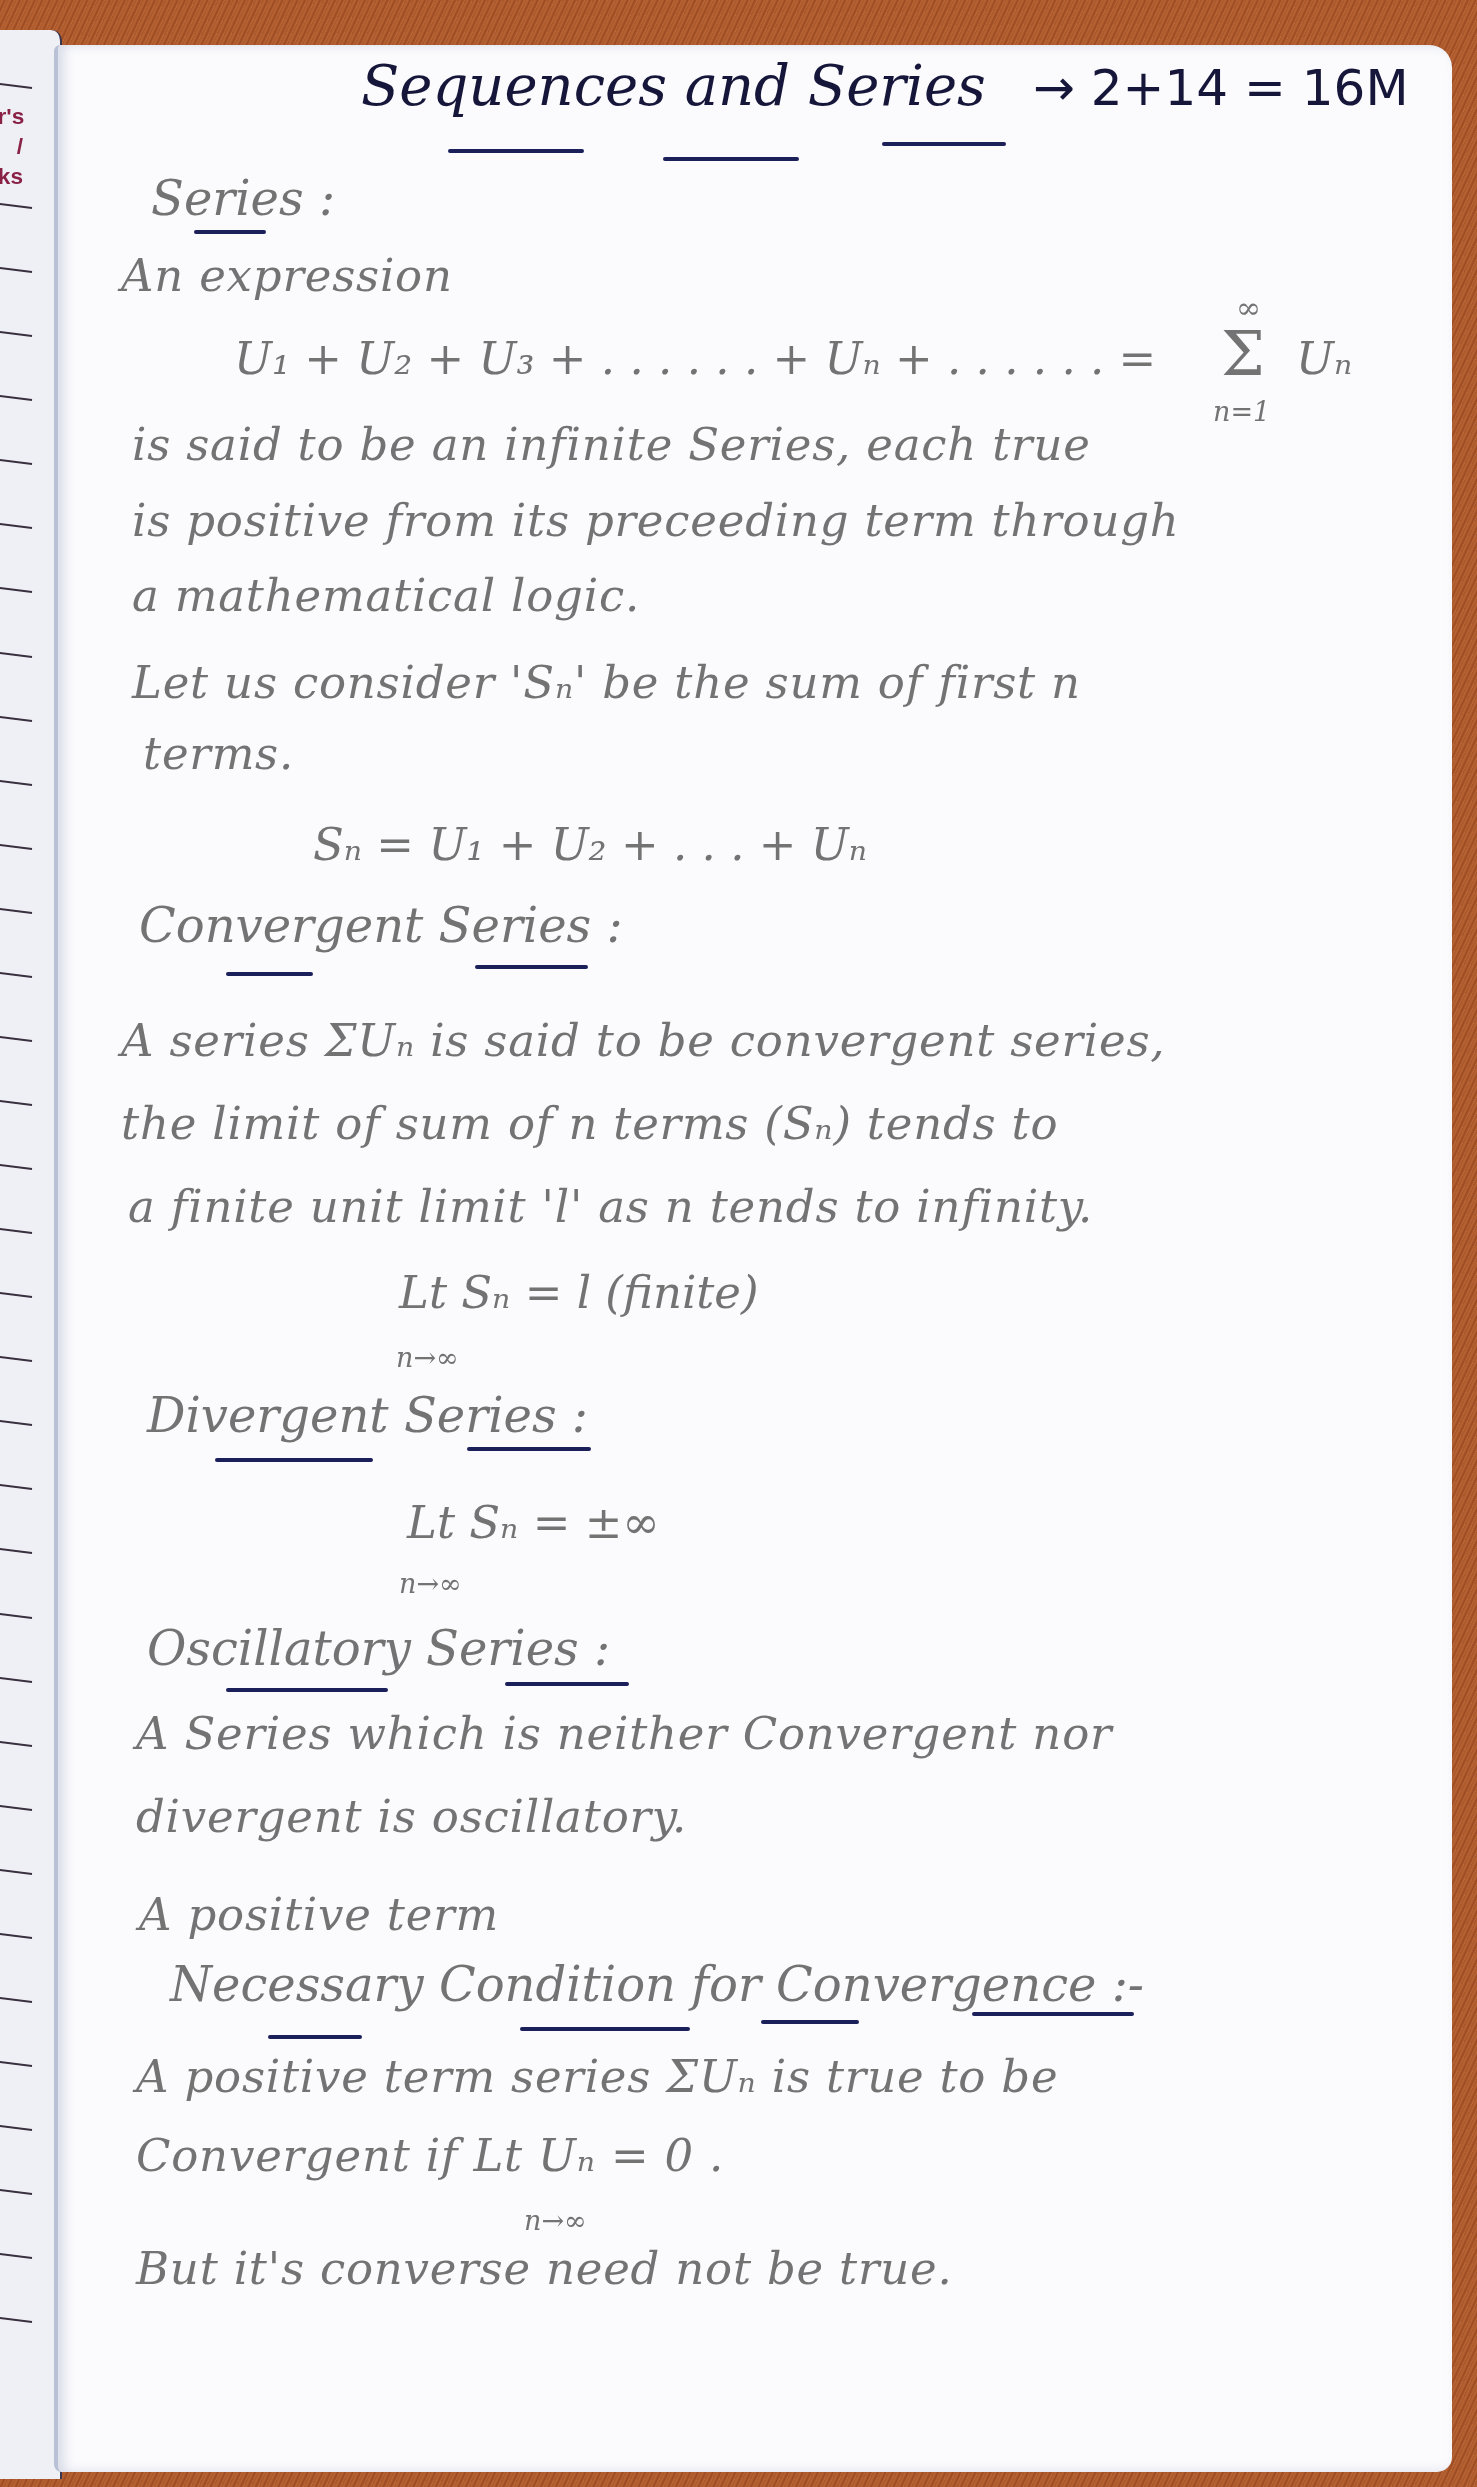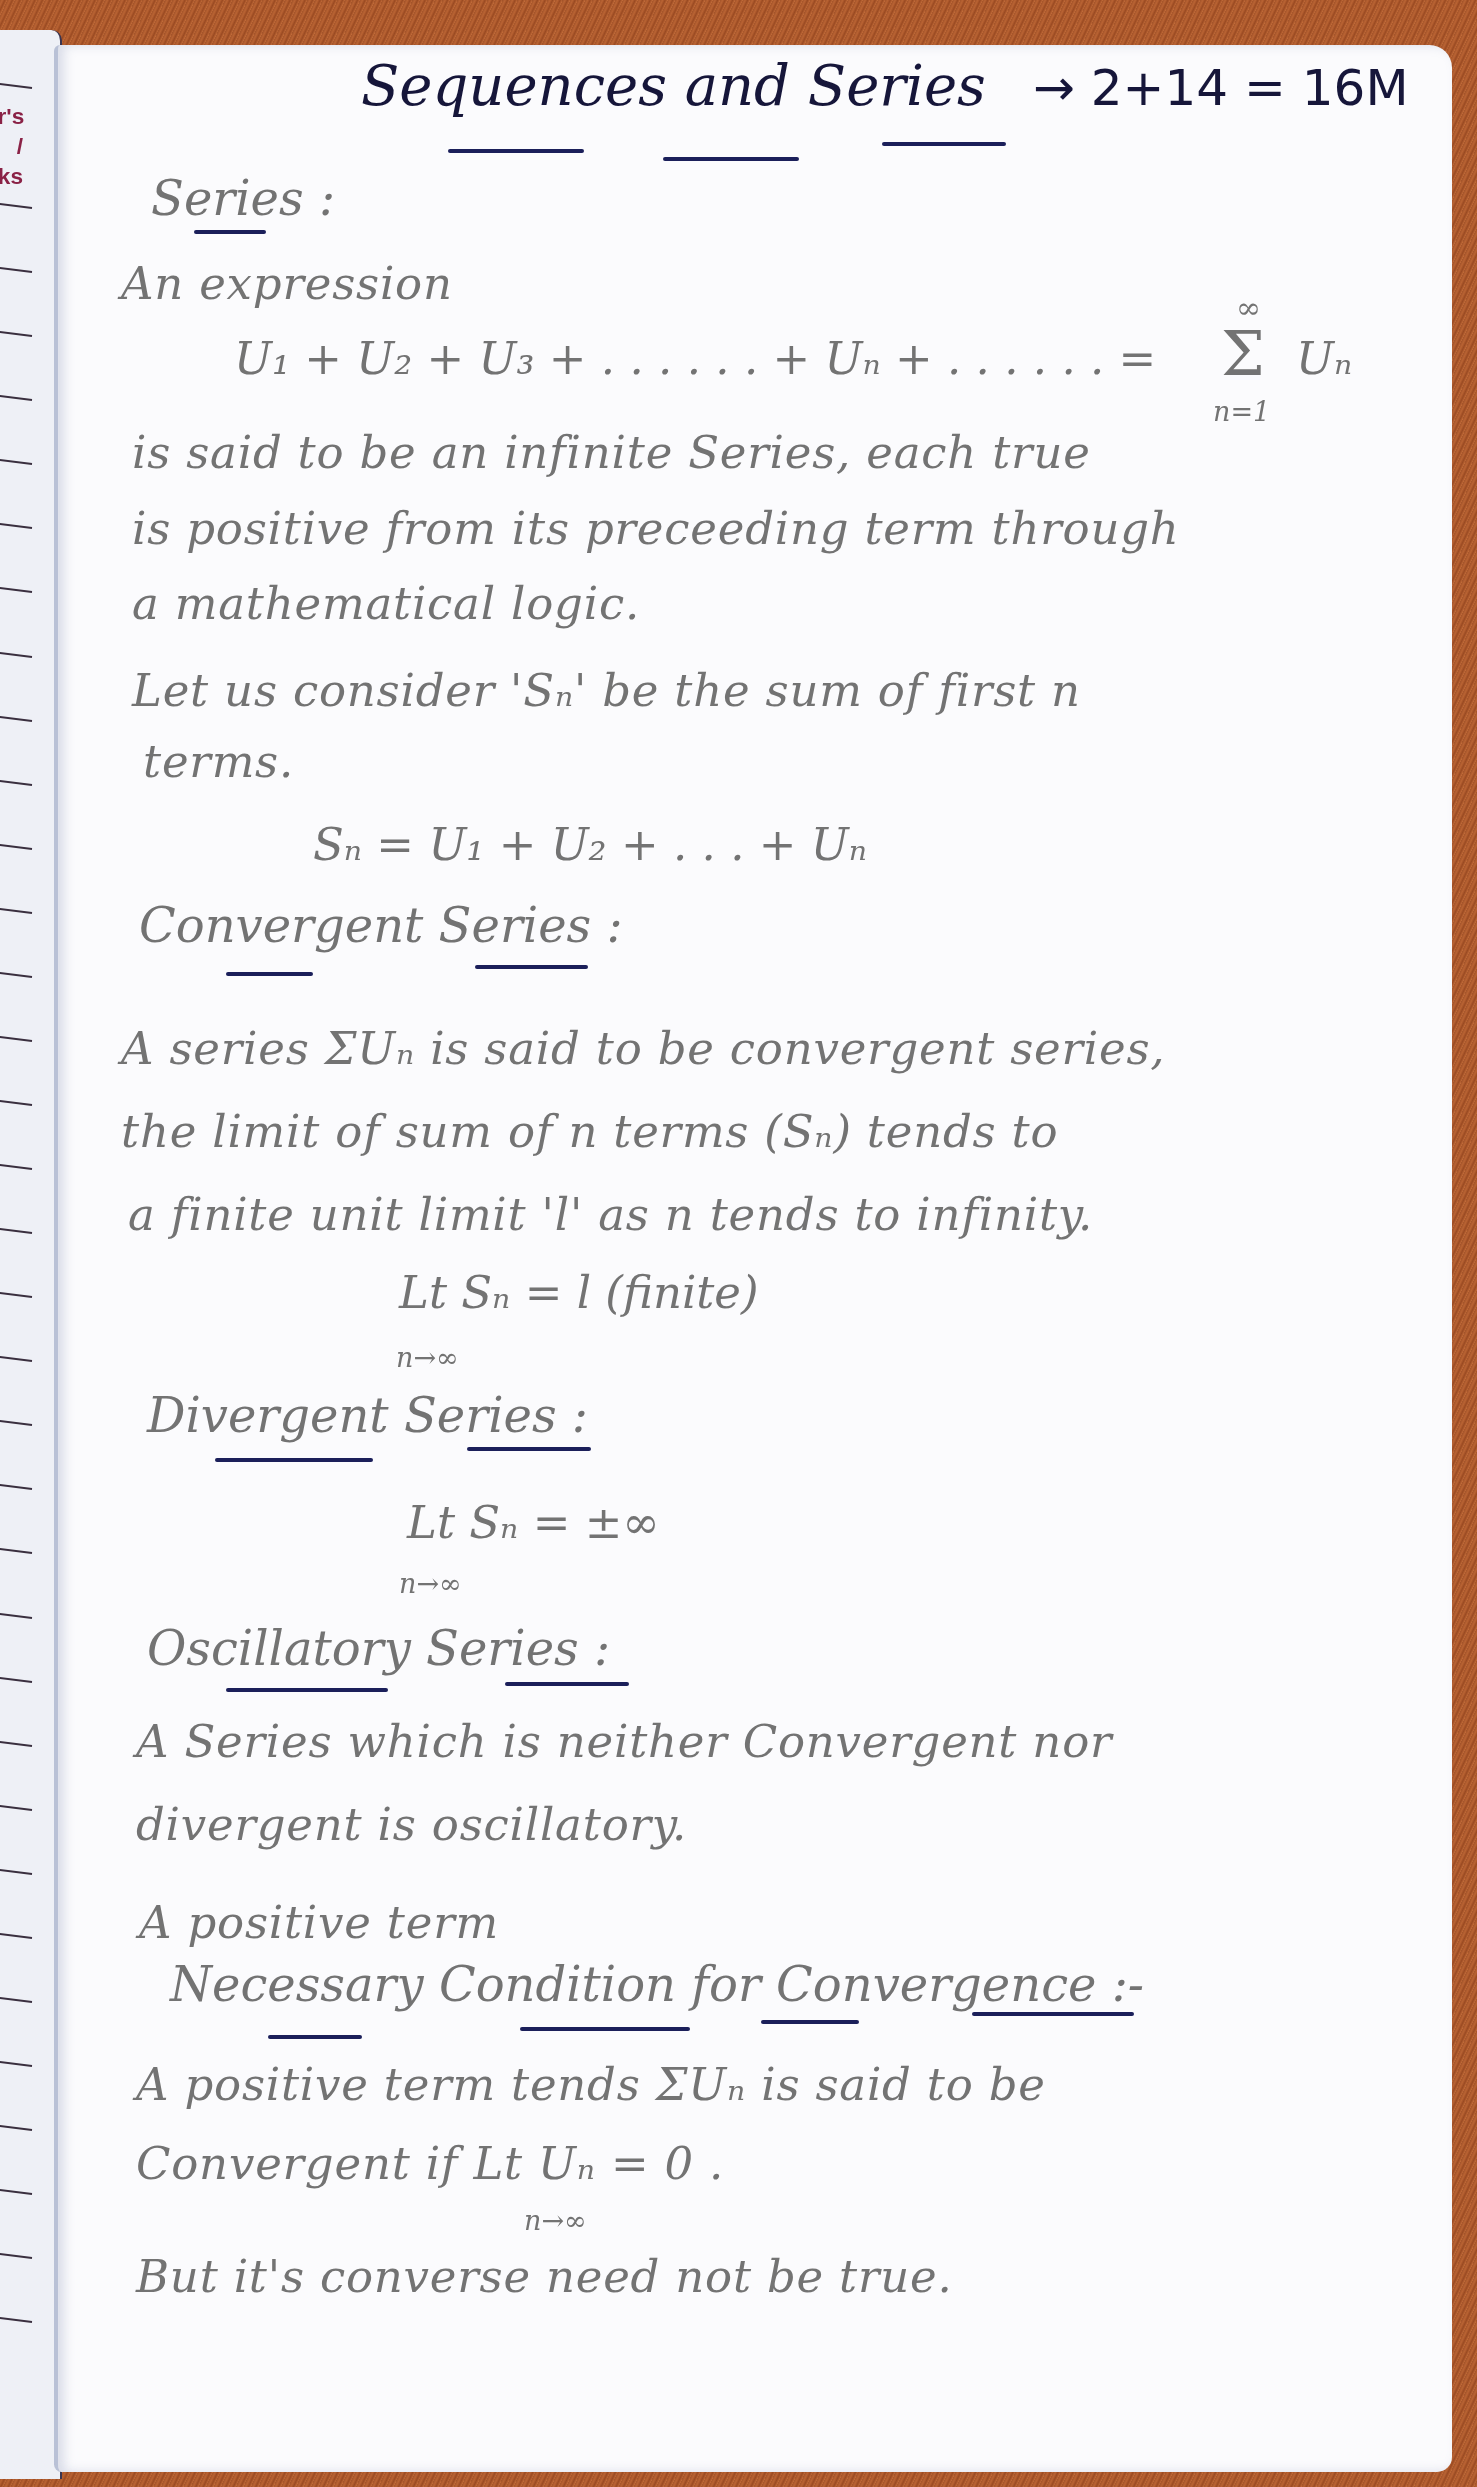--- a/index.html
+++ b/index.html
@@ -28,21 +28,21 @@
     border-left: 4.5px solid #b9c1d6;
     border-radius: 6px 22.6px 15px 7.5px;
     box-shadow: inset 6px 0 10.6px rgba(120,130,170,0.25);
   }
   .ink {
     position: absolute; color: #737373; white-space: nowrap;
     font-family: "DejaVu Serif", serif; font-style: italic;
   }
   .title { font-size: 56px; color: #16163a; }
   .heading { font-size: 48px; }
-  .text { font-size: 45px; letter-spacing: 0.8px; margin-top: 8px; }
+  .text { font-size: 45px; letter-spacing: 0.8px; }
   .math { font-size: 45px; }
   .sub { font-size: 27px; margin-top: 8px; }
   .ul { position: absolute; height: 3.8px; background: #1b1f5a; border-radius: 2.3px; }
 </style>
 </head>
 <body>
 
 <div class="spine-page">
   <div class="remark-label">
     <div>er's</div>
@@ -132,17 +132,17 @@
 <div class="ul" style="left:505px;top:1682px;width:124px"></div>
 <div class="ink text" style="left:136px;top:1707px">A Series which is neither Convergent nor</div>
 <div class="ink text" style="left:136px;top:1790px">divergent is oscillatory.</div>
 
 <div class="ink text" style="left:139px;top:1888px">A positive term</div>
 <div class="ink heading" style="left:170px;top:1956px">Necessary Condition for Convergence :-</div>
 <div class="ul" style="left:268px;top:2035px;width:94px"></div>
 <div class="ul" style="left:520px;top:2027px;width:170px"></div>
 <div class="ul" style="left:761px;top:2020px;width:98px"></div>
 <div class="ul" style="left:972px;top:2012px;width:162px"></div>
-<div class="ink text" style="left:136px;top:2050px">A positive term tends ΣUₙ is said to be</div>
+<div class="ink text" style="left:136px;top:2050px">A positive term series ΣUₙ is true to be</div>
 <div class="ink text" style="left:136px;top:2129px">Convergent if Lt Uₙ = 0 .</div>
 <div class="ink sub" style="left:524px;top:2197px">n→∞</div>
 <div class="ink text" style="left:136px;top:2242px">But it's converse need not be true.</div>
 
 
 </body></html>

